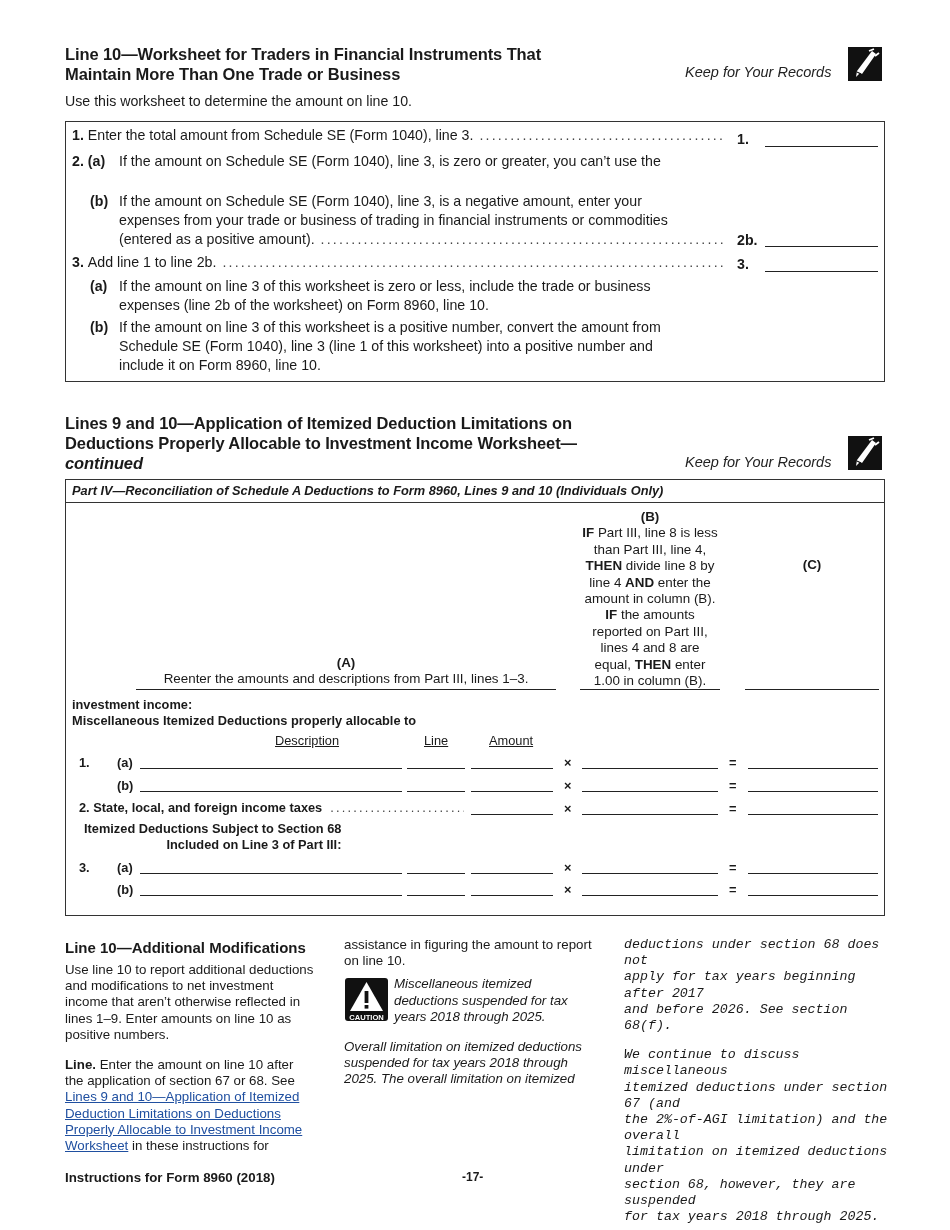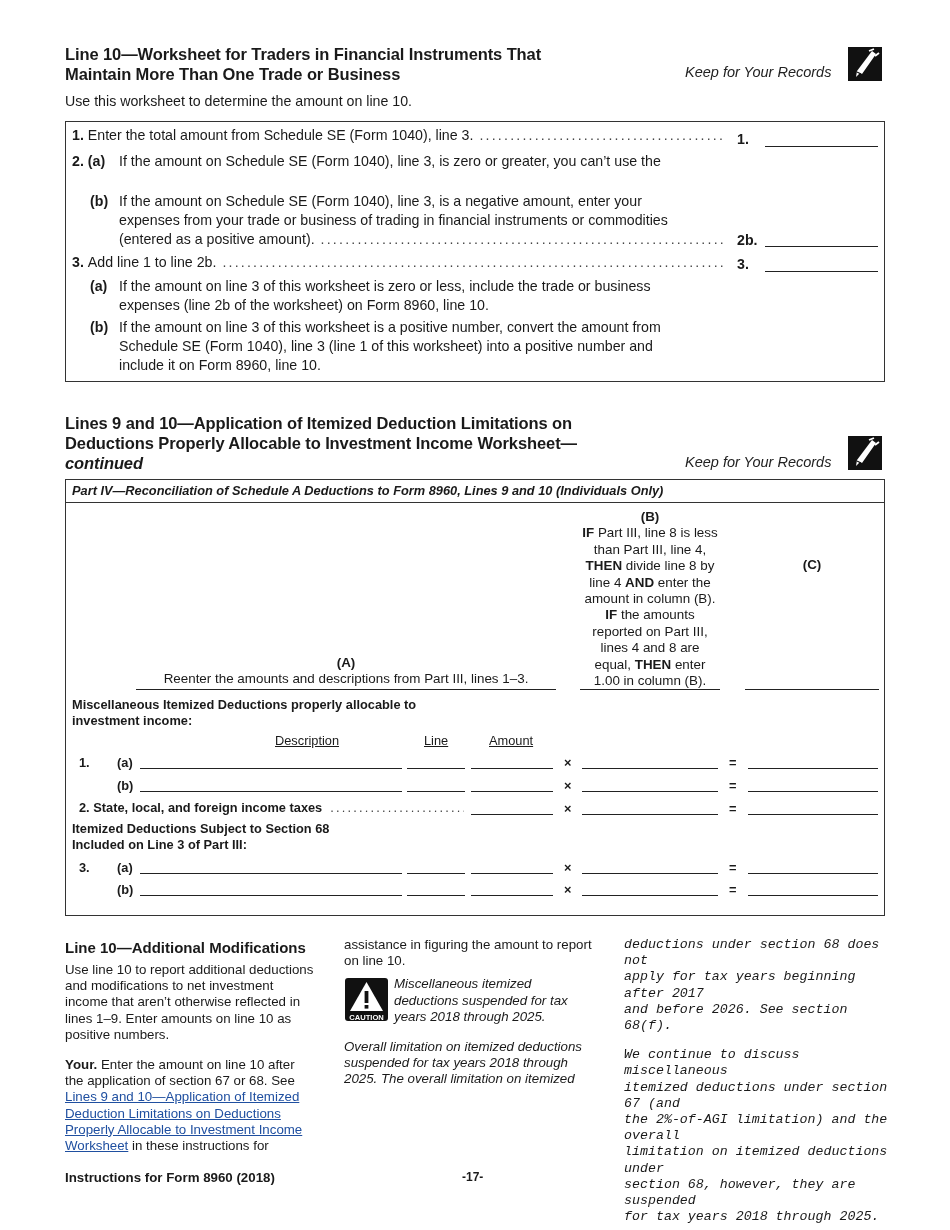--- a/index.html
+++ b/index.html
@@ -128,22 +128,22 @@
 </div>
 <div class="abs rule" style="left:745px;top:689px;width:134px;"></div>
 
 <div class="abs col center" style="left:136px;top:655px;width:420px;">
   <div class="bold">(A)</div>
   <div>Reenter the amounts and descriptions from Part III, lines 1–3.</div>
 </div>
 <div class="abs rule" style="left:136px;top:689px;width:420px;"></div>
 
 <div class="abs bold small13" style="left:72px;top:697px;">
+  <div>investment income:</div>
   <div>Miscellaneous Itemized Deductions properly allocable to</div>
-  <div>investment income:</div>
 </div>
 
 <div class="abs small13" style="left:237px;top:733px;text-decoration:underline;margin-left:38px;">Description</div>
 <div class="abs small13" style="left:424px;top:733px;text-decoration:underline;">Line</div>
 <div class="abs small13" style="left:489px;top:733px;text-decoration:underline;">Amount</div>
 
 <div class="abs small13 bold" style="left:79px;top:755px;">1.</div>
 <div class="abs small13 bold" style="left:117px;top:755px;">(a)</div>
 <div class="abs rule" style="left:140px;top:768px;width:262px;"></div>
 <div class="abs rule" style="left:407px;top:768px;width:58px;"></div>
@@ -165,21 +165,21 @@
 <div class="abs small13 bold" style="left:79px;top:800px;width:385px;display:flex;">
   <span>2.</span>&nbsp;<span>State, local, and foreign income taxes</span>
   <span class="dots" style="flex:1;margin-left:8px;font-weight:normal;">....................................................</span>
 </div>
 <div class="abs rule" style="left:471px;top:814px;width:82px;"></div>
 <div class="abs small13 bold" style="left:564px;top:801px;">×</div>
 <div class="abs rule" style="left:582px;top:814px;width:136px;"></div>
 <div class="abs small13 bold" style="left:729px;top:801px;">=</div>
 <div class="abs rule" style="left:748px;top:814px;width:130px;"></div>
 
-<div class="abs bold small13" style="left:72px;top:821px;">
+<div class="abs bold small13" style="left:84px;top:821px;text-align:right;">
   <div>Itemized Deductions Subject to Section 68</div>
   <div>Included on Line 3 of Part III:</div>
 </div>
 
 <div class="abs small13 bold" style="left:79px;top:860px;">3.</div>
 <div class="abs small13 bold" style="left:117px;top:860px;">(a)</div>
 <div class="abs rule" style="left:140px;top:873px;width:262px;"></div>
 <div class="abs rule" style="left:407px;top:873px;width:58px;"></div>
 <div class="abs rule" style="left:471px;top:873px;width:82px;"></div>
 <div class="abs small13 bold" style="left:564px;top:860px;">×</div>
@@ -201,21 +201,21 @@
 <div class="abs" style="left:65px;top:962px;width:270px;font-size:13.3px;line-height:16.2px;">
   <div id="col1p1">
       <div>Use line 10 to report additional deductions</div>
       <div>and modifications to net investment</div>
       <div>income that aren’t otherwise reflected in</div>
       <div>lines 1–9. Enter amounts on line 10 as</div>
       <div>positive numbers.</div>
     </div>
   <div style="height:14px;"></div>
   <div>
-    <div><span class="bold">Your.</span><span> Enter the amount on line 10 after</span></div>
+    <div><span class="bold">Line.</span><span> Enter the amount on line 10 after</span></div>
     <div>the application of section 67 or 68. See</div>
     <div class="link">Lines 9 and 10—Application of Itemized</div>
     <div class="link">Deduction Limitations on Deductions</div>
     <div class="link">Properly Allocable to Investment Income</div>
     <div><span class="link">Worksheet</span><span> in these instructions for</span></div>
   </div>
 </div>
 
 <div class="abs" style="left:344px;top:937px;width:265px;font-size:13.3px;line-height:16.2px;">
   <div id="col2p1">

